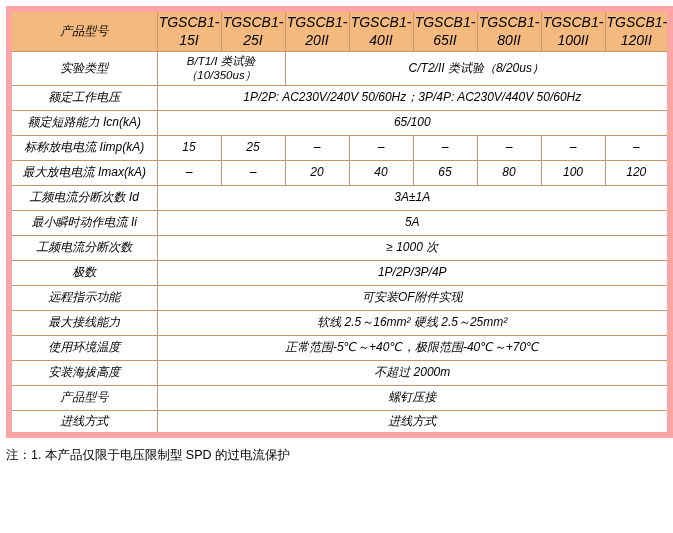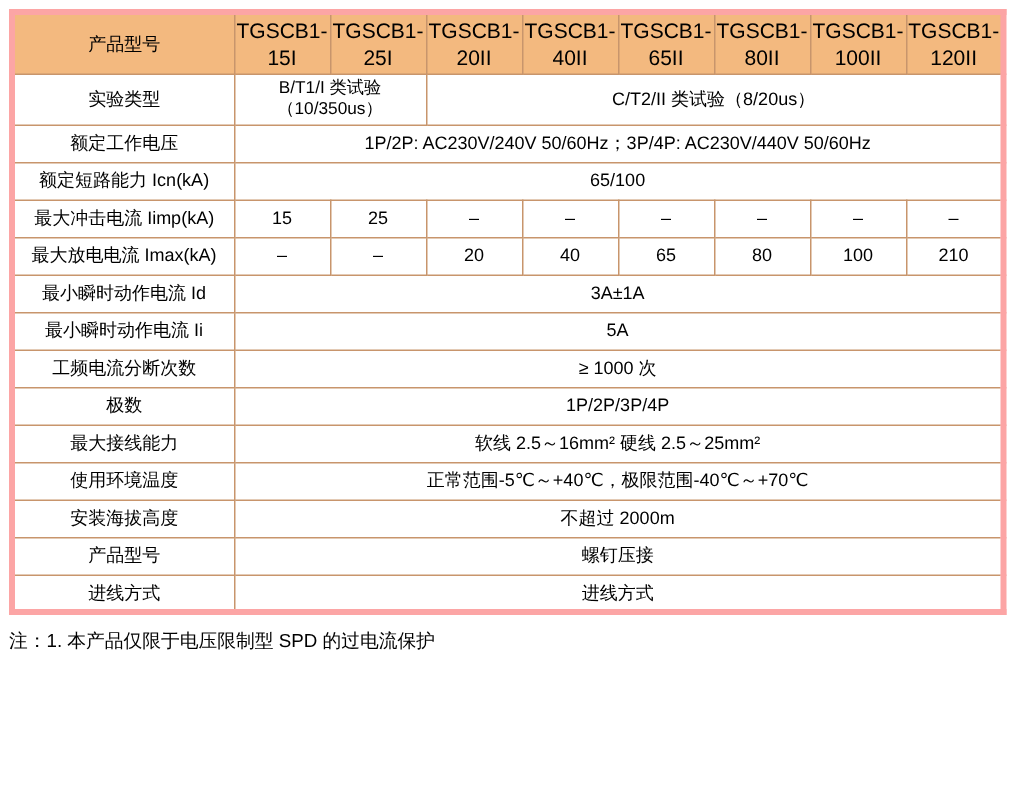--- a/index.html
+++ b/index.html
@@ -17,21 +17,22 @@
   }
   #spec-wrap {
     padding: 6px 6px 0 6px;
     box-sizing: border-box;
     width: 673px;
   }
   table.spec {
     border-collapse: collapse;
     table-layout: fixed;
     width: 661px;
-    border: 4px solid #fca5a5;
+    border: 6px solid #fca5a5;
+    font-style: italic;
   }
   table.spec td, table.spec th {
     border: 1px solid #c8956c;
     text-align: center;
     vertical-align: middle;
     padding: 2px 1px;
     font-weight: normal;
     line-height: 1.25;
   }
   .hdr {
@@ -110,65 +111,69 @@
         <td class="rowlabel">额定工作电压</td>
         <td class="cell" colspan="8">1P/2P: AC230V/240V 50/60Hz；3P/4P: AC230V/440V 50/60Hz</td>
       </tr>
 
       <tr class="r-std">
         <td class="rowlabel">额定短路能力 Icn(kA)</td>
         <td class="cell" colspan="8">65/100</td>
       </tr>
 
       <tr class="r-std">
-        <td class="rowlabel">最大冲击电流 Iimp(kA)</td>
+        <td class="rowlabel">标称放电电流 Iimp(kA)</td>
         <td class="cell">15</td>
         <td class="cell">25</td>
         <td class="cell">–</td>
         <td class="cell">–</td>
         <td class="cell">–</td>
         <td class="cell">–</td>
         <td class="cell">–</td>
         <td class="cell">–</td>
       </tr>
 
       <tr class="r-std">
         <td class="rowlabel">最大放电电流 Imax(kA)</td>
         <td class="cell">–</td>
         <td class="cell">–</td>
         <td class="cell">20</td>
         <td class="cell">40</td>
         <td class="cell">65</td>
         <td class="cell">80</td>
         <td class="cell">100</td>
-        <td class="cell">210</td>
-      </tr>
-
-
-      <tr class="r-std">
-        <td class="rowlabel">最小瞬时动作电流 Id</td>
+        <td class="cell">120</td>
+      </tr>
+
+
+      <tr class="r-std">
+        <td class="rowlabel">工频电流分断次数 Id</td>
         <td class="cell" colspan="8">3A±1A</td>
       </tr>
 
       <tr class="r-std">
         <td class="rowlabel">最小瞬时动作电流 Ii</td>
         <td class="cell" colspan="8">5A</td>
       </tr>
 
       <tr class="r-std">
         <td class="rowlabel">工频电流分断次数</td>
         <td class="cell" colspan="8">≥ 1000 次</td>
       </tr>
 
       <tr class="r-std">
         <td class="rowlabel">极数</td>
         <td class="cell" colspan="8">1P/2P/3P/4P</td>
       </tr>
 
 
+      <tr class="r-std">
+        <td class="rowlabel">远程指示功能</td>
+        <td class="cell" colspan="8">可安装OF附件实现</td>
+      </tr>
 
       <tr class="r-std">
         <td class="rowlabel">最大接线能力</td>
         <td class="cell" colspan="8">软线 2.5～16mm²  硬线 2.5～25mm²</td>
       </tr>
 
       <tr class="r-std">
         <td class="rowlabel">使用环境温度</td>
         <td class="cell" colspan="8">正常范围-5℃～+40℃，极限范围-40℃～+70℃</td>
       </tr>

